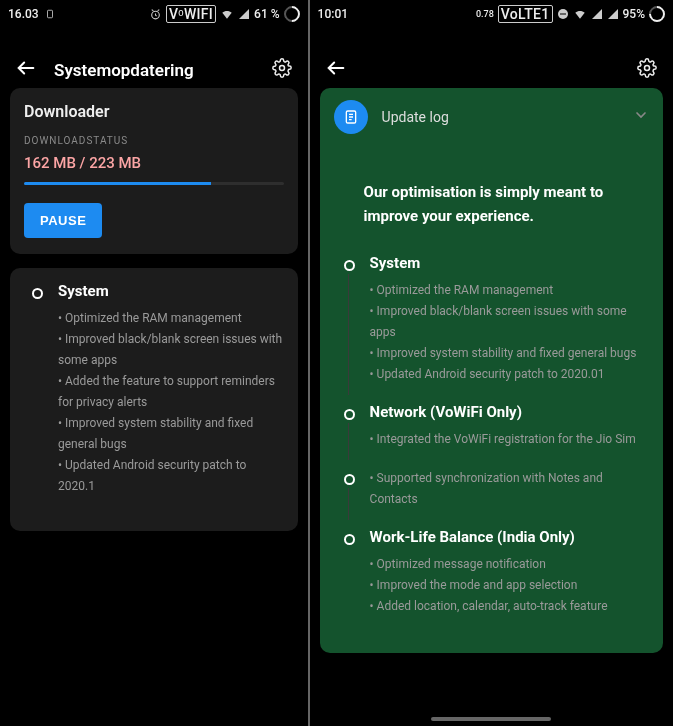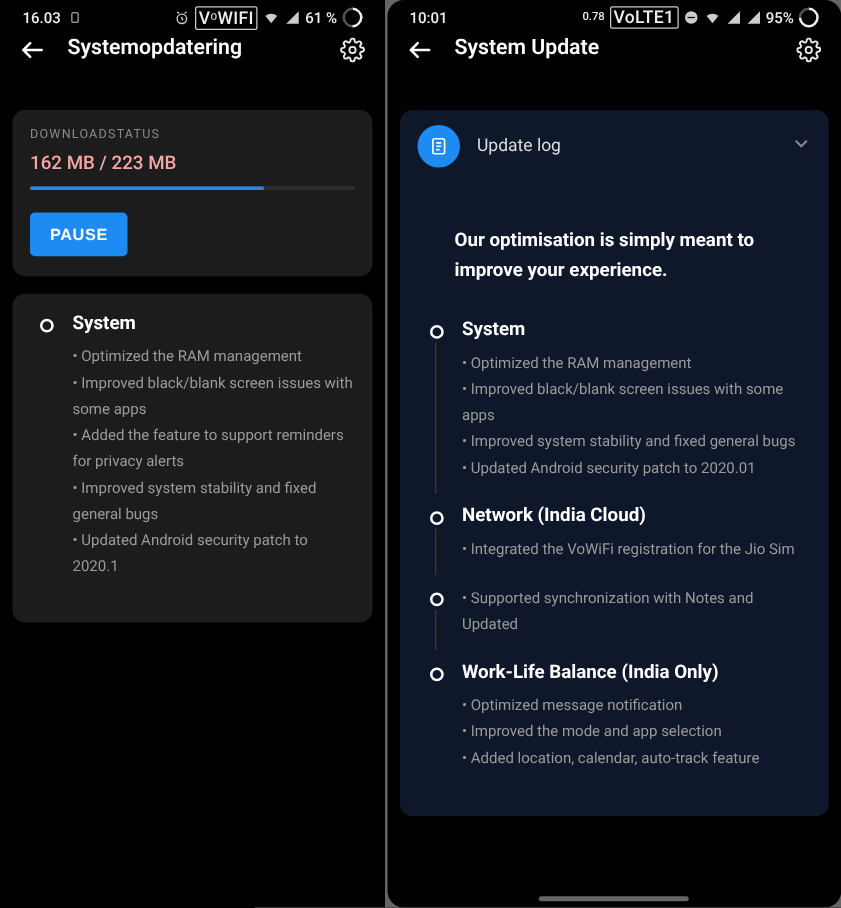--- a/index.html
+++ b/index.html
@@ -11,45 +11,45 @@
   }
   .phone {
     height: 100%;
     background: #000;
     color: #fff;
     display: flex; flex-direction: column;
     overflow: hidden;
     position: relative;
   }
   .phone.left  { width: 336px; }
-  .phone.right { width: 397px; border-radius: 13px; }
+  .phone.right { width: 397px; }
 
   
   .statusbar {
     height: 28px;
     display: flex; align-items: center;
-    padding: 0 18px;
+    padding: 0 8px;
     font-size: 12px; font-weight: 500;
     color: #eee;
   }
   .statusbar .spacer { flex: 1; }
   .statusbar .ic { margin-left: 4px; display:inline-flex; align-items:center; }
   .battery-ring {
     width: 16px; height:16px; border:2px solid #555; border-top-color:#eee; border-right-color:#eee;
     border-radius:50%; transform:rotate(45deg);
   }
   .battery-ring.high { border-top-color:#eee; border-right-color:#eee; border-bottom-color:#eee; }
   .badge {
     border:1px solid #ccc; font-size:14px; padding:0 2px; border-radius:2px; letter-spacing:0.3px;
   }
 
   
   .appbar {
     height: 52px;
-    display:flex; align-items:flex-start;
+    display:flex; align-items:flex-end;
     padding: 0 14px;
   }
   .appbar .title { font-size:17px; font-weight:600; margin-left: 16px; }
   .appbar .grow { flex:1; }
   .icon-btn { width:24px; height:24px; display:inline-flex; align-items:center; justify-content:center; color:#eee; }
 
   
   .content { flex:1; overflow-y:auto; padding: 8px 10px 14px; }
   .card {
     background:#1c1c1c; border-radius:10px; padding:14px 14px 16px; margin-bottom:14px;
@@ -75,21 +75,21 @@
   }
   .section::after {
     content:""; position:absolute; left:12px; top:20px; bottom:-10px; width:1px; background:#3a3a3a;
   }
   .section:last-child::after { display:none; }
   .section h3 { font-size:15px; font-weight:700; color:#fff; margin-bottom:8px; }
   .section .item { font-size:12px; color:#9a9a9a; line-height:1.75; }
 
   
   .logcard {
-    background:#0f172a; border-radius:10px; margin-bottom:14px; overflow:hidden;
+    background:#14532d; border-radius:10px; margin-bottom:14px; overflow:hidden;
   }
   .loghead {
     display:flex; align-items:center; padding:12px 14px;
   }
   .logicon {
     width:34px; height:34px; border-radius:50%; background:#1d8bf1;
     display:flex; align-items:center; justify-content:center; margin-right:14px;
   }
   .loghead .lbl { font-size:14px; color:#ddd; flex:1; }
   .logbody { padding: 8px 16px 18px; }
@@ -149,20 +149,21 @@
       <span class="icon-btn">
         <svg width="20" height="20" viewBox="0 0 24 24" fill="none" stroke="#eee" stroke-width="1.8">
             <circle cx="12" cy="12" r="3"></circle>
             <path d="M19.4 15a1.7 1.7 0 0 0 .34 1.87l.06.06a2 2 0 1 1-2.83 2.83l-.06-.06a1.7 1.7 0 0 0-1.87-.34 1.7 1.7 0 0 0-1 1.56V21a2 2 0 0 1-4 0v-.09a1.7 1.7 0 0 0-1-1.56 1.7 1.7 0 0 0-1.87.34l-.06.06a2 2 0 1 1-2.83-2.83l.06-.06A1.7 1.7 0 0 0 4.6 15a1.7 1.7 0 0 0-1.56-1H3a2 2 0 0 1 0-4h.09A1.7 1.7 0 0 0 4.6 9a1.7 1.7 0 0 0-.34-1.87l-.06-.06A2 2 0 1 1 7.03 4.24l.06.06A1.7 1.7 0 0 0 9 4.6a1.7 1.7 0 0 0 1-1.56V3a2 2 0 0 1 4 0v.09a1.7 1.7 0 0 0 1 1.56 1.7 1.7 0 0 0 1.87-.34l.06-.06a2 2 0 1 1 2.83 2.83l-.06.06A1.7 1.7 0 0 0 19.4 9c.14.34.46.58.83.63H21a2 2 0 0 1 0 4h-.09a1.7 1.7 0 0 0-1.51 1z"></path>
           </svg>
       </span>
     </div>
 
     <div class="content">
       <div class="card">
+        <h2>Downloader</h2>
         <div class="label-sm">DOWNLOADSTATUS</div>
         <div class="dl-text">162 MB / 223 MB</div>
         <div class="progress">
           <div id="left-progress-fill" style="width: 72%;"></div>
         </div>
         <div class="pause-row">
           <button class="pause-btn">PAUSE</button>
         </div>
       </div>
 
@@ -213,21 +214,20 @@
           <span class="battery-ring high"></span>
         </span>
     </div>
 
     <div class="appbar">
       <span class="icon-btn">
         <svg width="22" height="22" viewBox="0 0 24 24" fill="none" stroke="#fff" stroke-width="2.2" stroke-linecap="round">
             <path d="M20 12H4M10 6l-6 6 6 6"></path>
           </svg>
       </span>
-      <span class="title">System Update</span>
       <span class="grow"></span>
       <span class="icon-btn">
         <svg width="20" height="20" viewBox="0 0 24 24" fill="none" stroke="#eee" stroke-width="1.8">
             <circle cx="12" cy="12" r="3"></circle>
             <path d="M19.4 15a1.7 1.7 0 0 0 .34 1.87l.06.06a2 2 0 1 1-2.83 2.83l-.06-.06a1.7 1.7 0 0 0-1.87-.34 1.7 1.7 0 0 0-1 1.56V21a2 2 0 0 1-4 0v-.09a1.7 1.7 0 0 0-1-1.56 1.7 1.7 0 0 0-1.87.34l-.06.06a2 2 0 1 1-2.83-2.83l.06-.06A1.7 1.7 0 0 0 4.6 15a1.7 1.7 0 0 0-1.56-1H3a2 2 0 0 1 0-4h.09A1.7 1.7 0 0 0 4.6 9a1.7 1.7 0 0 0-.34-1.87l-.06-.06A2 2 0 1 1 7.03 4.24l.06.06A1.7 1.7 0 0 0 9 4.6a1.7 1.7 0 0 0 1-1.56V3a2 2 0 0 1 4 0v.09a1.7 1.7 0 0 0 1 1.56 1.7 1.7 0 0 0 1.87-.34l.06-.06a2 2 0 1 1 2.83 2.83l-.06.06A1.7 1.7 0 0 0 19.4 9c.14.34.46.58.83.63H21a2 2 0 0 1 0 4h-.09a1.7 1.7 0 0 0-1.51 1z"></path>
           </svg>
       </span>
     </div>
 
     <div class="content">
@@ -250,25 +250,25 @@
           <div class="tagline">Our optimisation is simply meant to improve your experience.</div>
           <div id="right-notes">
               <div class="section">
                 <h3>System</h3>
                 <div class="item">• Optimized the RAM management</div>
                 <div class="item">• Improved black/blank screen issues with some apps</div>
                 <div class="item">• Improved system stability and fixed general bugs</div>
                 <div class="item">• Updated Android security patch to 2020.01</div>
               </div>
               <div class="section">
-                <h3>Network (India Cloud)</h3>
+                <h3>Network (VoWiFi Only)</h3>
                 <div class="item">• Integrated the VoWiFi registration for the Jio Sim</div>
               </div>
               <div class="section">
-                <div class="item">• Supported synchronization with Notes and Updated</div>
+                <div class="item">• Supported synchronization with Notes and Contacts</div>
               </div>
               <div class="section">
                 <h3>Work-Life Balance (India Only)</h3>
                 <div class="item">• Optimized message notification</div>
                 <div class="item">• Improved the mode and app selection</div>
                 <div class="item">• Added location, calendar, auto-track feature</div>
               </div>
             </div>
         </div>
       </div>

